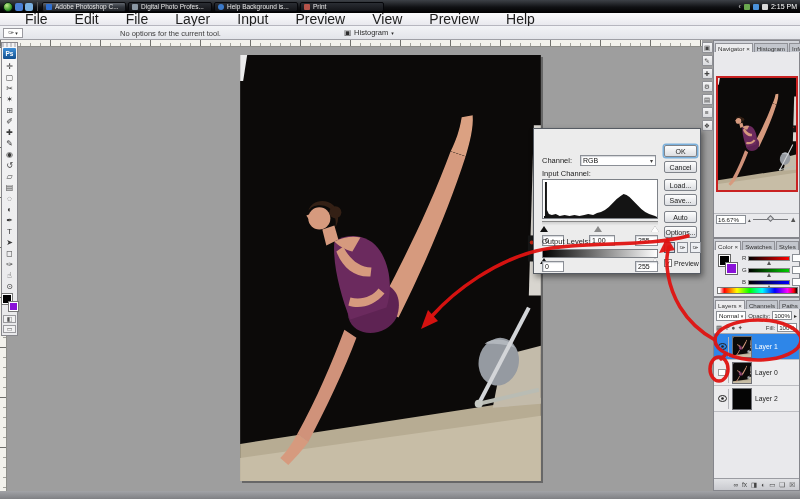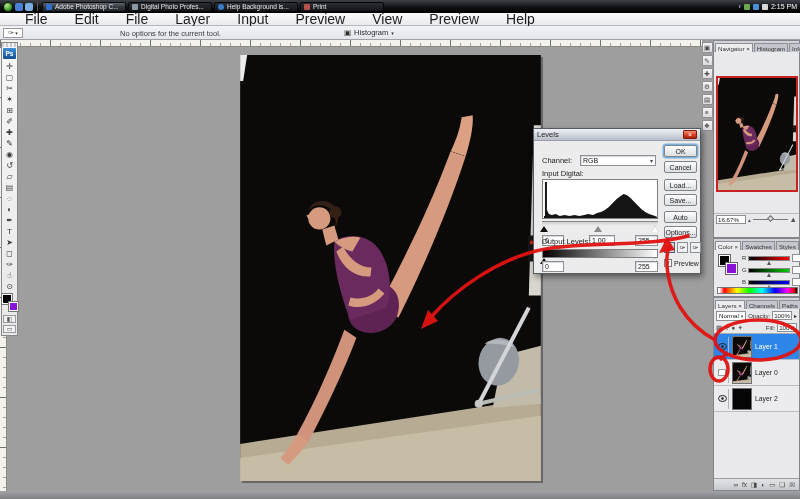--- a/index.html
+++ b/index.html
@@ -252,30 +252,26 @@
   <div class="mode-btn">▭</div>
 </div>
 
 <div id="photo" class="abs">
   <svg viewBox="0 0 300 425" width="301" height="426">
       <use href="#dancer"></use>
     </svg>
 </div>
 
 <div id="levels" class="abs">
-  <div id="levels-title">
-    <span>Levels</span>
-    <div id="levels-close">×</div>
-  </div>
   <span class="lv-label" style="left:8px;top:27px">Channel:</span>
   <div class="lv-box" id="lv-channel-select">
     <span>RGB</span>
     <span class="dd">▾</span>
   </div>
-  <span class="lv-label" style="left:8px;top:40px">Input Digital:</span>
+  <span class="lv-label" style="left:8px;top:40px">Input Channel:</span>
   <div id="lv-hist" class="abs" style="position:absolute">
     <svg viewBox="0 0 116 38" width="114" height="38" preserveAspectRatio="none">
       <path fill="#141414" d="M0,38 L1,38 L1,36 L2,36 L2,2 L4,2 L4,30 L6,34 L9,35 L13,34 L17,36 L22,35 L27,36 L32,35 L37,36 L42,35 L46,34 L51,35 L55,33 L59,32 L63,30 L67,27 L71,23 L75,19 L79,16 L82,14 L85,15 L88,17 L92,21 L96,25 L100,29 L104,32 L108,34 L111,35 L114,36 L116,37 L116,38 Z"></path>
     </svg>
   </div>
   <div class="lv-slider"></div>
   <div class="tri b" style="left:6px;top:97px"></div>
   <div class="tri g" style="left:60px;top:97px"></div>
   <div class="tri w" style="left:117px;top:97px"></div>
   <div class="lv-box" style="left:8px;top:106px;width:22px;height:11px">0</div>

